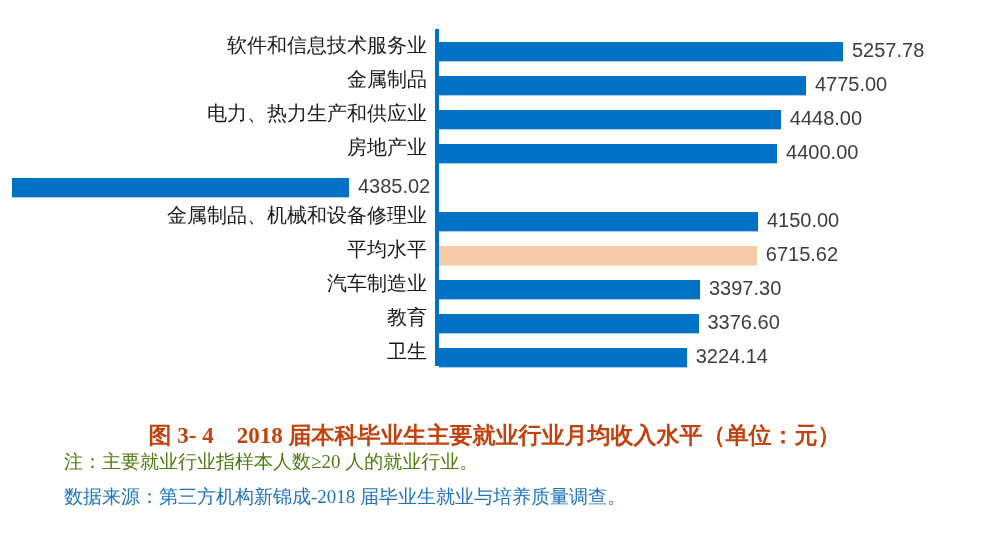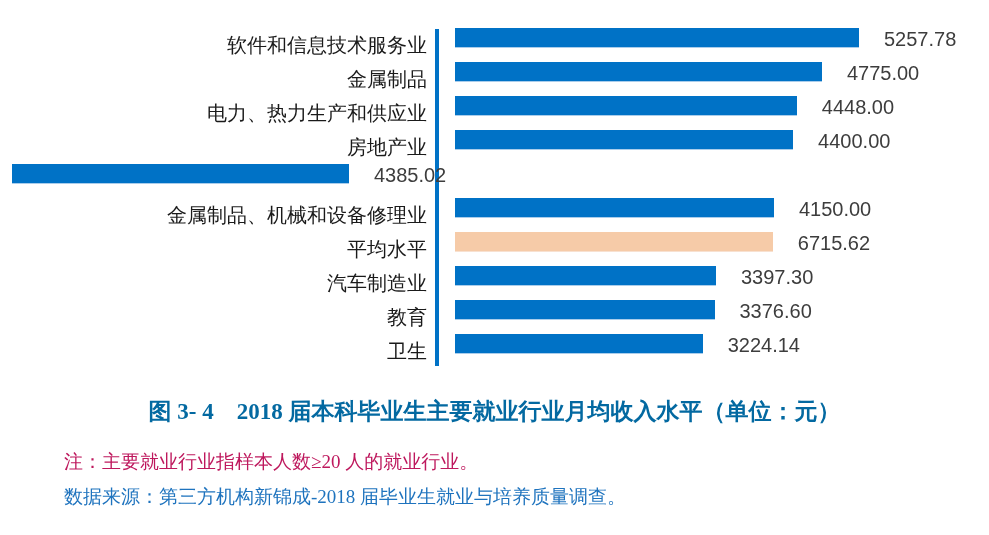--- a/index.html
+++ b/index.html
@@ -29,23 +29,22 @@
     height: 337px;
   }
   .rows {
     position: absolute;
     left: 0;
     top: 28px;
     width: 989px;
   }
   .row {
     display: flex;
-    align-items: flex-start;
+    align-items: flex-end;
     height: 34px;
-    gap: 16px;
   }
   .cat-label {
     width: 427px;
     text-align: right;
     font-size: 20px;
     line-height: 34px;
     color: #1a1a1a;
     white-space: nowrap;
     font-family: "Liberation Serif", "DejaVu Serif", serif;
   }
@@ -134,15 +133,15 @@
         <div class="val-label">3376.60</div>
       </div>
       <div class="row">
         <div class="cat-label">卫生</div>
         <div class="bar" style="width: 247.7px; background: rgb(0, 114, 198);"></div>
         <div class="val-label">3224.14</div>
       </div>
     </div>
 </div>
 
-<div class="fig-title" style="color: #0369a1;">图 3- 4　2018 届本科毕业生主要就业行业月均收入水平（单位：元）</div>
-<div class="note note-1" style="color: #be185d;">注：主要就业行业指样本人数≥20 人的就业行业。</div>
+<div class="fig-title" style="color: #c2410c; margin-top: 24px;">图 3- 4　2018 届本科毕业生主要就业行业月均收入水平（单位：元）</div>
+<div class="note note-1" style="color: #4d7c0f;">注：主要就业行业指样本人数≥20 人的就业行业。</div>
 <div class="note note-2" style="color: rgb(30, 115, 190);">数据来源：第三方机构新锦成-2018 届毕业生就业与培养质量调查。</div>
 
 </body></html>

